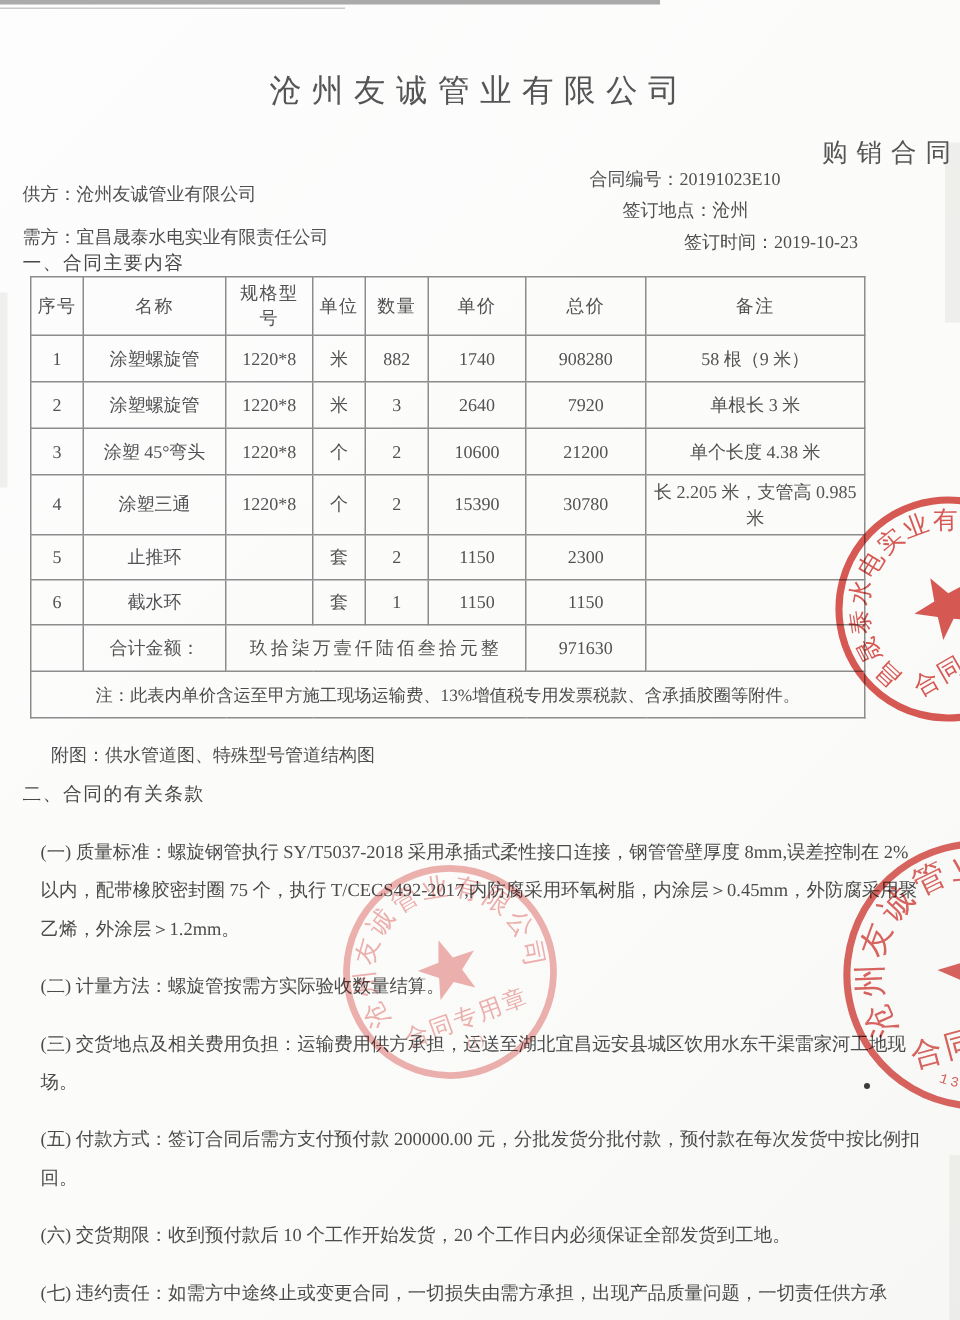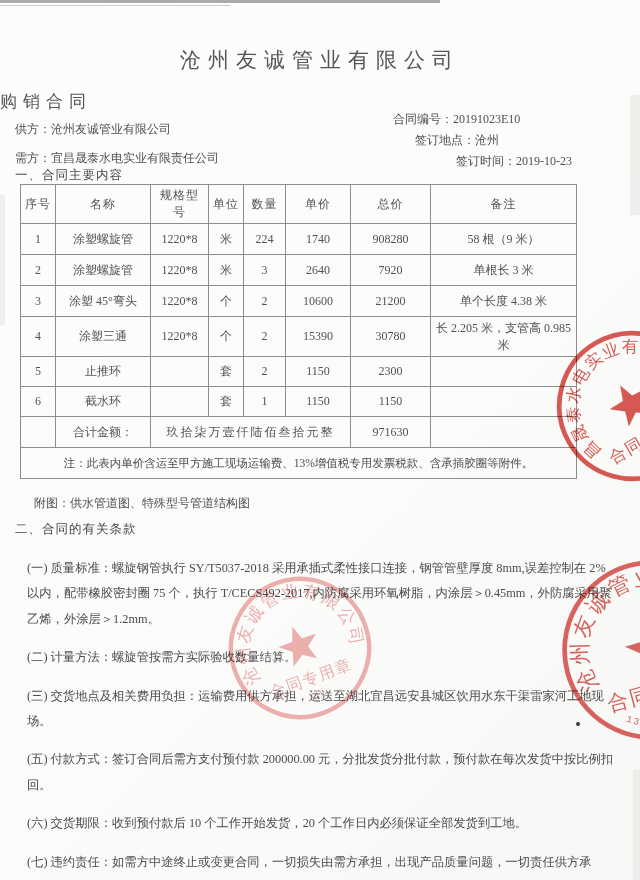--- a/index.html
+++ b/index.html
@@ -10,21 +10,21 @@
     font-family:"Liberation Serif","DejaVu Serif",serif;
     color:#4e4e4e;
   }
   .scan-line-top { position:absolute; left:0; top:0; width:440px; height:3px; background:#8f8f8f; opacity:.75; }
   .scan-line-top2 { position:absolute; left:0; top:5px; width:230px; height:1px; background:#c9c9c9; }
   .edge-shade { position:absolute; background:#e3e3e0; opacity:.55; }
   .speck { position:absolute; width:4px; height:4px; border-radius:50%; background:#3c3c3c; }
 
   .doc-title { position:absolute; left:0; top:46px; width:100%; text-align:center;
     font-size:21px; letter-spacing:7px; color:#555; }
-  .doc-subtitle { position:absolute; left:0; top:90px; width:100%; text-align:left;
+  .doc-subtitle { position:absolute; left:0; top:90px; width:100%; text-align:right;
     font-size:17px; letter-spacing:6px; color:#555; }
 
   .meta { position:absolute; font-size:12px; color:#4f4f4f; white-space:nowrap; }
   .m-supplier { left:15px; top:121px; }
   .m-buyer    { left:15px; top:150px; }
   .m-cno   { left:393px; top:111px; }
   .m-place { left:415px; top:132px; }
   .m-date  { left:415px; top:153px;margin-left:41px; }
   .sec-heading { position:absolute; left:15px; font-size:12.5px; color:#474747; letter-spacing:1px; }
   .h-sec1 { top:167px;text-align:right; }
@@ -95,21 +95,21 @@
       <th>数量</th>
       <th>单价</th>
       <th>总价</th>
       <th>备注</th>
     </tr>
     <tr>
       <td>1</td>
       <td>涂塑螺旋管</td>
       <td>1220*8</td>
       <td>米</td>
-      <td>224</td>
+      <td>882</td>
       <td>1740</td>
       <td>908280</td>
       <td>58 根（9 米）</td>
     </tr>
     <tr>
       <td>2</td>
       <td>涂塑螺旋管</td>
       <td>1220*8</td>
       <td>米</td>
       <td>3</td>

